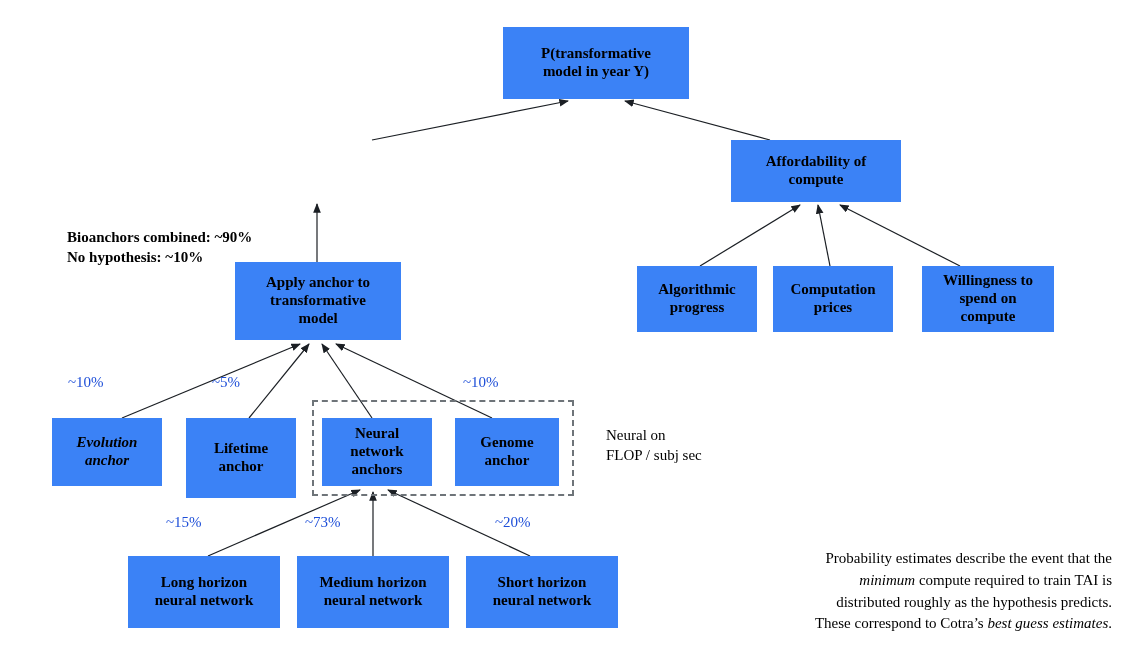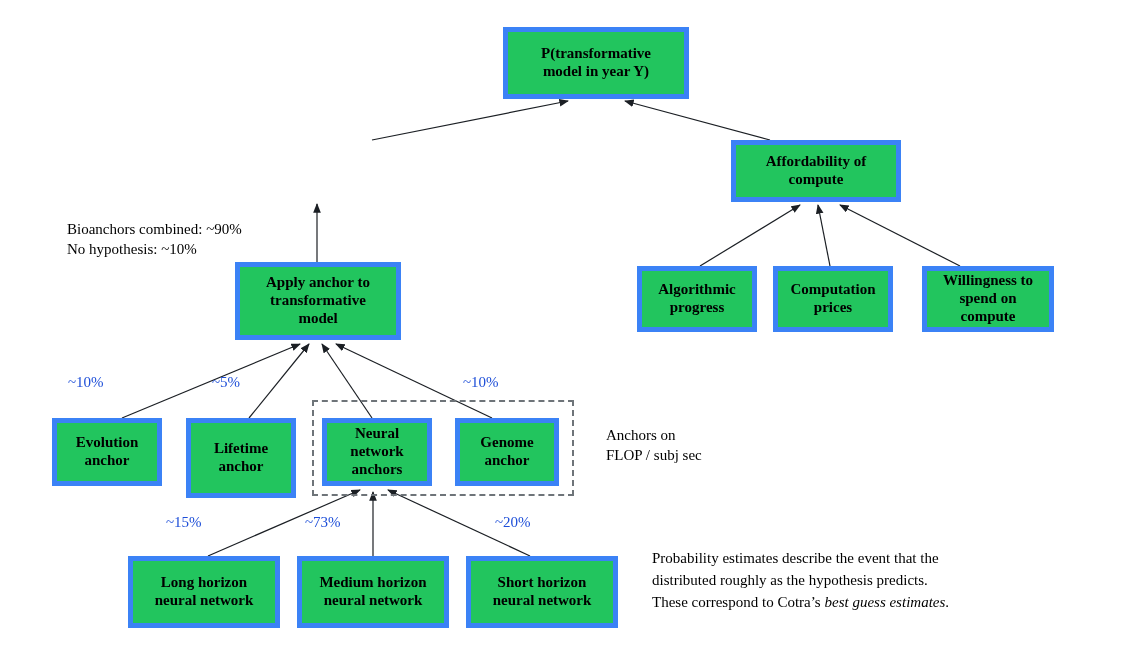--- a/index.html
+++ b/index.html
@@ -23,22 +23,22 @@
     position: absolute;
     left: 0;
     top: 0;
     width: 1140px;
     height: 654px;
     pointer-events: none;
   }
   .node {
     position: absolute;
     box-sizing: border-box;
-    background: #22c55e;
-    border: 5px solid #3b82f6;
+    background: #3b82f6;
+    border: 1px solid #3b82f6;
     display: flex;
     align-items: center;
     justify-content: center;
     text-align: center;
     font-family: "Liberation Serif", serif;
     font-weight: bold;
     font-size: 15px;
     line-height: 1.18;
     color: #000000;
     padding: 2px 4px;
@@ -53,34 +53,35 @@
   }
   .note {
     position: absolute;
     font-family: "Liberation Serif", serif;
     font-size: 15px;
     line-height: 1.35;
     color: #000000;
     white-space: pre-line;
   }
   .note.bold {
-    font-weight: normal;
+    font-weight: bold;
+    margin-top: 8px;
   }
   .dashed-group {
     position: absolute;
     box-sizing: border-box;
     border: 2px dashed #6e7479;
     background: transparent;
   }
   .caption {
     position: absolute;
     font-family: "Liberation Serif", serif;
     font-size: 15px;
     line-height: 1.45;
-    text-align: left;
+    text-align: right;
     color: #000000;
   }
   .caption .it {
     font-style: italic;
   }
 </style>
 </head>
 <body>
 
 <div id="canvas">
@@ -137,21 +138,21 @@
 prices</div>
 
   <div class="node" style="left:922px; top:266px; width:132px; height:66px;">Willingness to
 spend on
 compute</div>
 
   <div class="node" style="left:235px; top:262px; width:166px; height:78px;">Apply anchor to
 transformative
 model</div>
 
-  <div class="node" style="left:52px; top:418px; width:110px; height:68px;">Evolution
+  <div class="node" style="left:52px; top:418px; width:110px; height:68px;font-style:italic;">Evolution
 anchor</div>
 
   <div class="node" style="left:186px; top:418px; width:110px; height:80px;">Lifetime
 anchor</div>
 
   <div class="node" style="left:322px; top:418px; width:110px; height:68px;">Neural network
 anchors</div>
 
   <div class="node" style="left:455px; top:418px; width:104px; height:68px;">Genome
 anchor</div>
@@ -168,22 +169,23 @@
   <div class="edge-label" style="left:68px; top:374px;">~10%</div>
   <div class="edge-label" style="left:212px; top:374px;">~5%</div>
   <div class="edge-label" style="left:463px; top:374px;">~10%</div>
   <div class="edge-label" style="left:166px; top:514px;">~15%</div>
   <div class="edge-label" style="left:305px; top:514px;">~73%</div>
   <div class="edge-label" style="left:495px; top:514px;">~20%</div>
 
   <div class="note bold" style="left:67px; top:219px;">Bioanchors combined: ~90%
 No hypothesis: ~10%</div>
 
-  <div class="note" style="left:606px; top:425px;">Anchors on
+  <div class="note" style="left:606px; top:425px;">Neural on
 FLOP / subj sec</div>
 
   <div class="caption" style="left:652px; top:548px; width:460px;">
     <div><span>Probability estimates describe the event that the</span></div>
+    <div><span class="it">minimum</span><span> compute required to train TAI is</span></div>
     <div><span>distributed roughly as the hypothesis predicts.</span></div>
     <div><span>These correspond to Cotra’s </span><span class="it">best guess estimates</span><span>.</span></div>
   </div>
 
 </div>
 
 </body></html>

